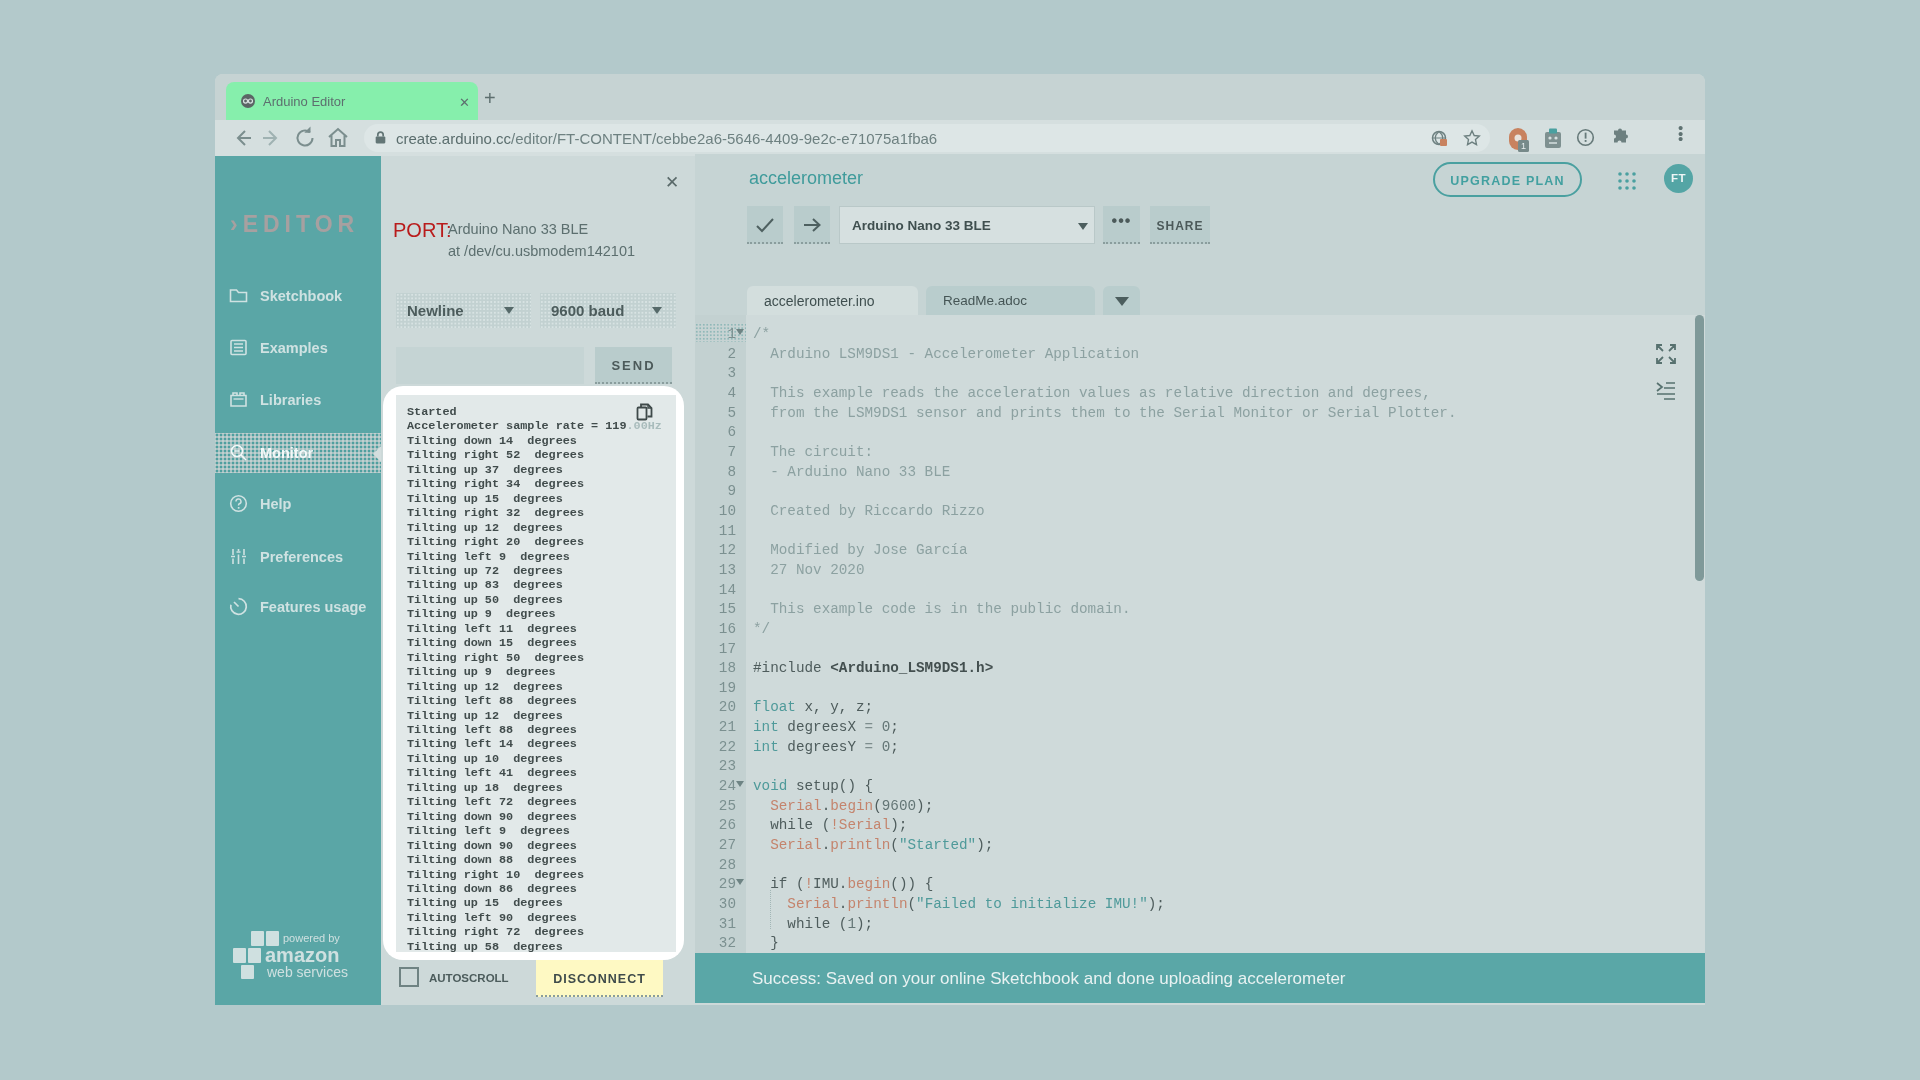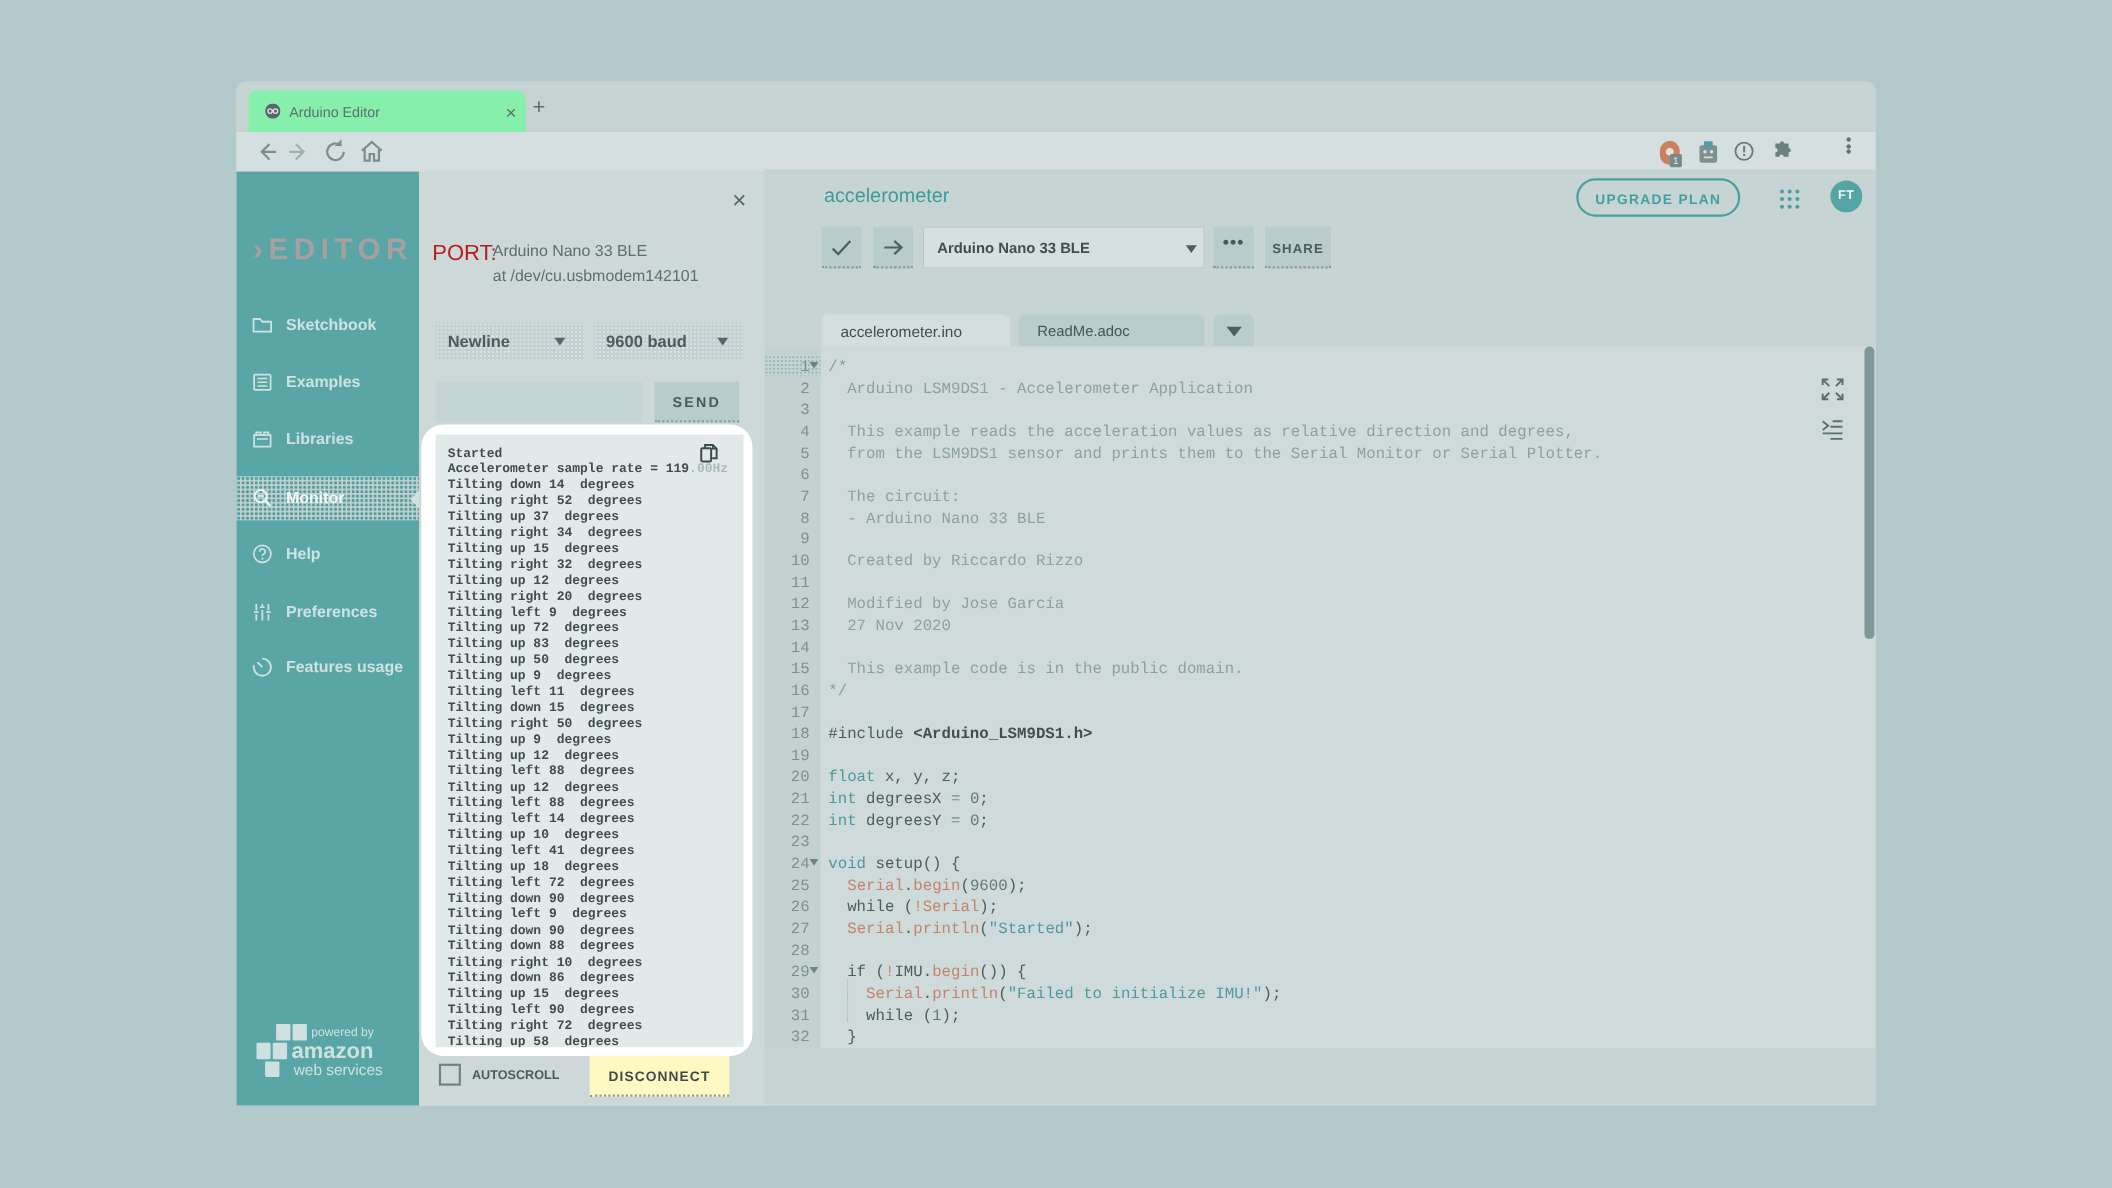--- a/index.html
+++ b/index.html
@@ -18,21 +18,21 @@
   #tabtitle { left:37px; top:12px; font-size:13px; color:#5d6f6f; }
   #tabx { left:233px; top:13px; font-size:13px; color:#5d6f6f; }
   #newtab { left:269px; top:13px; font-size:20px; color:#5d6f6f; }
   #toolbar { left:0; top:46px; width:1490px; height:36px; background:#d5dfdf; }
   #urlpill { left:149px; top:4px; width:1126px; height:28px; border-radius:14px; background:#dde6e6; }
   #urltext { left:32px; top:6px; font-size:15px; color:#5a6d6d; }
   .navico { top:3px; width:30px; height:30px; color:#7b8e8e; }
 
   
   #side { left:0; top:82px; width:166px; height:849px; background:#5aa6a6; }
-  #logo { left:15px; top:55px; font-size:27px; font-weight:bold; letter-spacing:5px; color:#a7a0a0; }
+  #logo { left:15px; top:55px; font-size:23px; font-weight:bold; letter-spacing:5px; color:#a7a0a0; }
   .sitem { left:0; width:166px; height:40px; color:#cfe2e2; }
   .sitem .lbl { position:absolute; left:45px; top:12px; font-size:14.5px; font-weight:bold; }
   .sitem svg { position:absolute; left:14px; top:10px; }
   #mon { background-color:#c2cfcf; background-image:radial-gradient(#4f9f9f 1.48px, transparent 1.62px); background-size:4px 4px; color:#f2f9f9; }
   #monarrow { left:158px; top:372px; width:0; height:0; border-top:8px solid transparent; border-bottom:8px solid transparent; border-right:8px solid #d3dede; }
   #aws { left:18px; top:773px; color:#cfe0e0; }
 
   
   #panel { left:166px; top:82px; width:314px; height:849px; background:#cdd9d9; }
   #panelx { left:284px; top:16px; font-size:17px; color:#5a6a6a; }
@@ -107,20 +107,35 @@
       <svg class="abs navico" style="left:42px; color:#9fb2b2" viewBox="0 0 30 30">
           <path d="M12 8 L19 15 L12 22 M19 15 H6" stroke="currentColor" stroke-width="2" fill="none"></path>
         </svg>
       <svg class="abs navico" style="left:75px" viewBox="0 0 30 30">
           <path d="M22.5 15 a7.5 7.5 0 1 1 -2.6-5.7" stroke="currentColor" stroke-width="2" fill="none"></path>
           <path d="M20.5 3.5 v6.2 h-6.2 z" fill="currentColor"></path>
         </svg>
       <svg class="abs navico" style="left:108px" viewBox="0 0 30 30">
           <path d="M6 14 L15 6 L24 14 M8.5 12.5 V23 H13 V17 H17 V23 H21.5 V12.5" stroke="currentColor" stroke-width="2" fill="none"></path>
         </svg>
+      <div id="urlpill" class="abs dots">
+        <svg class="abs" style="left:9px;top:6px" width="15" height="15" viewBox="0 0 14 14">
+            <rect x="2.5" y="6" width="9" height="6.5" rx="1" fill="#637676"></rect>
+            <path d="M4.5 6 V4.5 a2.5 2.5 0 0 1 5 0 V6" stroke="#637676" stroke-width="1.6" fill="none"></path>
+          </svg>
+        <span id="urltext" class="abs">create.arduino.cc<span style="color:#6e8181">/editor/FT-CONTENT/cebbe2a6-5646-4409-9e2c-e71075a1fba6</span></span>
+        <svg class="abs" style="left:1066px;top:5px;color:#6d8080" width="18" height="18" viewBox="0 0 18 18">
+            <circle cx="9" cy="9" r="6.5" stroke="currentColor" stroke-width="1.5" fill="none"></circle>
+            <path d="M2.5 9 h13 M9 2.5 c-5 4-5 9 0 13 M9 2.5 c5 4 5 9 0 13" stroke="currentColor" stroke-width="1.2" fill="none"></path>
+            <rect x="10" y="10" width="7" height="7" rx="1" fill="#c8825f"></rect>
+          </svg>
+        <svg class="abs" style="left:1099px;top:5px;color:#6d8080" width="18" height="18" viewBox="0 0 18 18">
+            <path d="M9 1.8 L11.2 6.5 L16.3 7.1 L12.5 10.6 L13.5 15.7 L9 13.1 L4.5 15.7 L5.5 10.6 L1.7 7.1 L6.8 6.5 Z" stroke="currentColor" stroke-width="1.4" fill="none"></path>
+          </svg>
+      </div>
       <svg class="abs" style="left:1290px;top:7px" width="26" height="26" viewBox="0 0 26 26">
           <path d="M4 10 a9 9 0 0 1 18 0 v4 a9 9 0 0 1 -9 9 a9 9 0 0 1 -9 -9 z" fill="#c8825f"></path>
           <circle cx="13" cy="11" r="3.5" fill="#e8e2dc"></circle>
           <rect x="13" y="13" width="11" height="12" rx="1.5" fill="#778a8a"></rect>
           <text x="18.5" y="22" font-size="9" fill="#e8efef" text-anchor="middle" font-family="Liberation Sans">1</text>
         </svg>
       <svg class="abs" style="left:1328px;top:8px" width="20" height="22" viewBox="0 0 20 22">
           <rect x="2" y="4" width="16" height="16" rx="2" fill="#7e9090"></rect>
           <rect x="6" y="0.5" width="8" height="5" rx="1" fill="#4aa0a0"></rect>
           <circle cx="7" cy="10" r="1.6" fill="#d7e0e0"></circle>
@@ -400,17 +415,20 @@
         <div class="abs" style="left:41px;top:564px;width:0;height:0;border-left:4.5px solid transparent;border-right:4.5px solid transparent;border-top:6px solid #6e8484"></div>
         <svg class="abs" style="left:959px;top:27px;color:#57716f" width="24" height="24" viewBox="0 0 24 24">
             <path d="M3 8 V3 h5 M16 3 h5 v5 M21 16 v5 h-5 M8 21 H3 v-5 M4 4 l5 5 M20 4 l-5 5 M20 20 l-5 -5 M4 20 l5 -5" stroke="currentColor" stroke-width="1.8" fill="none"></path>
           </svg>
         <svg class="abs" style="left:959px;top:63px;color:#57716f" width="24" height="24" viewBox="0 0 24 24">
             <path d="M3 5 l5 4 -5 4 M12 5 h9 M10 10 h11 M3 16 h18 M10 21 h11" stroke="currentColor" stroke-width="1.7" fill="none"></path>
           </svg>
         <div class="abs" style="left:75px;top:575px;width:1px;height:39px;border-left:1px dotted #a2b6b6"></div>
         <div id="scrollbar" class="abs"></div>
       </div>
+      <div id="successbar" class="abs">
+          <span>Success: Saved on your online Sketchbook and done uploading accelerometer</span>
+        </div>
     </div>
 
     <div id="monarrow" class="abs"></div>
   </div>
 </div>
 
 </body></html>

